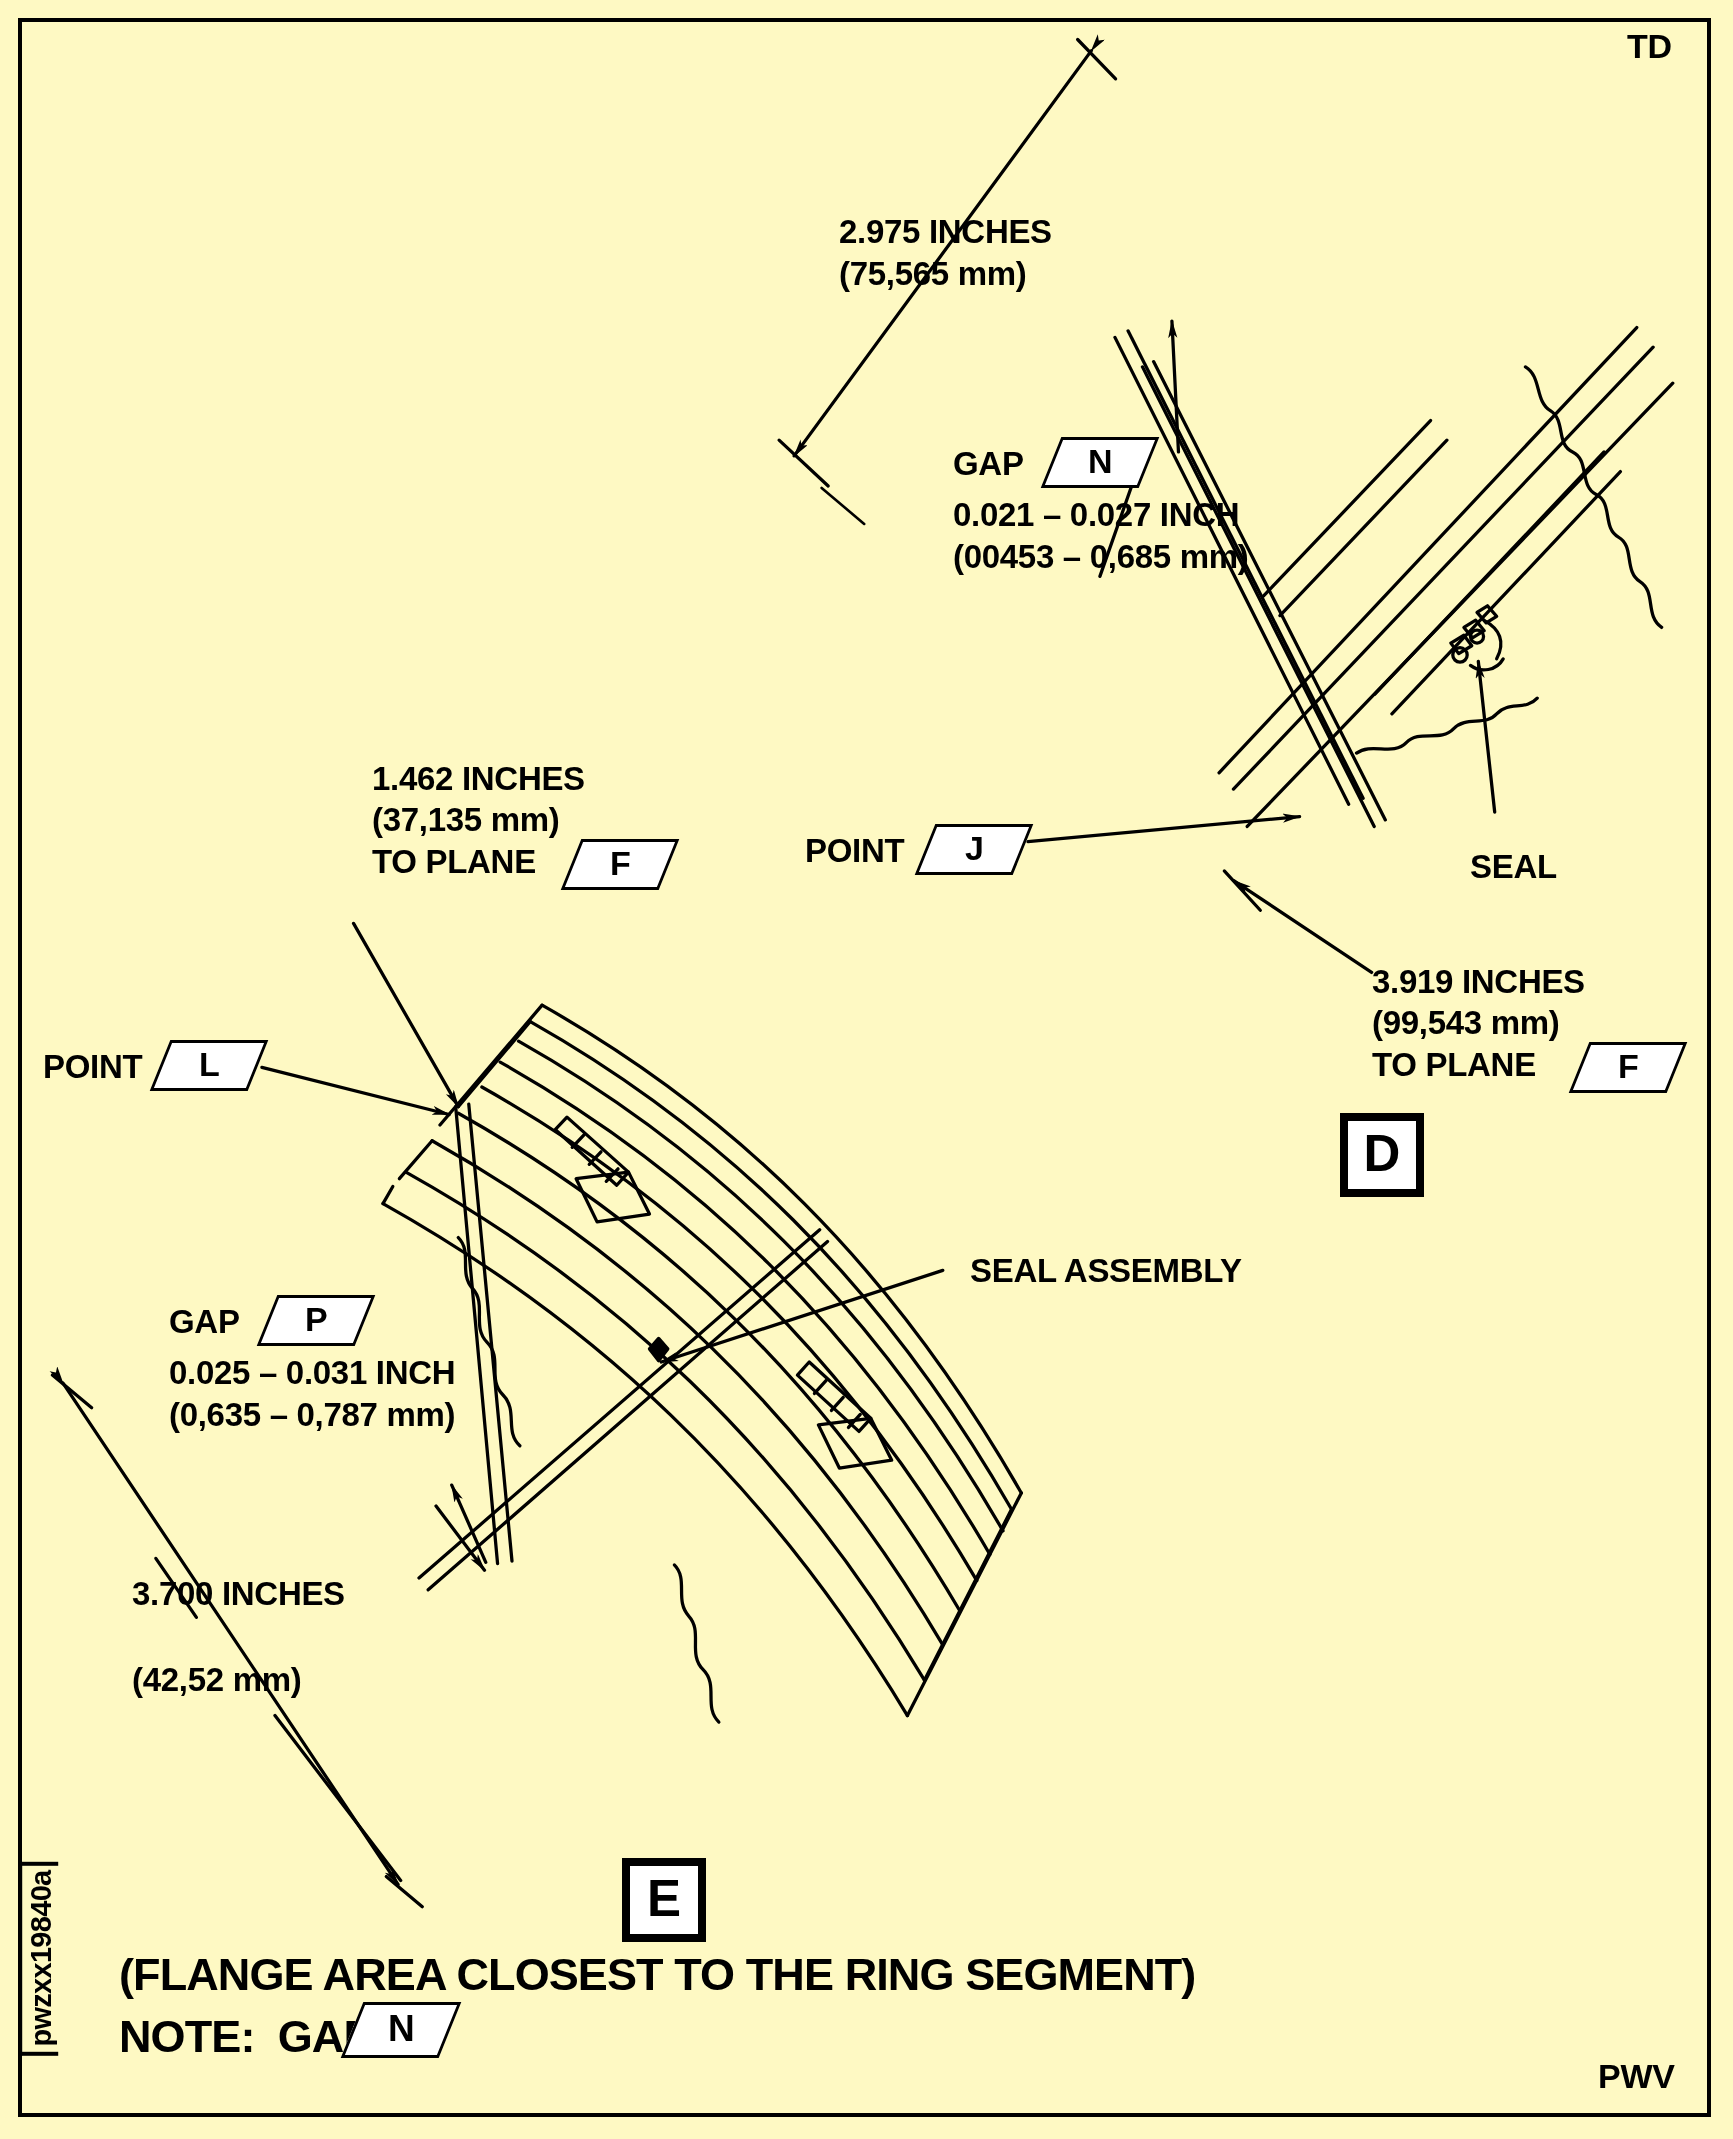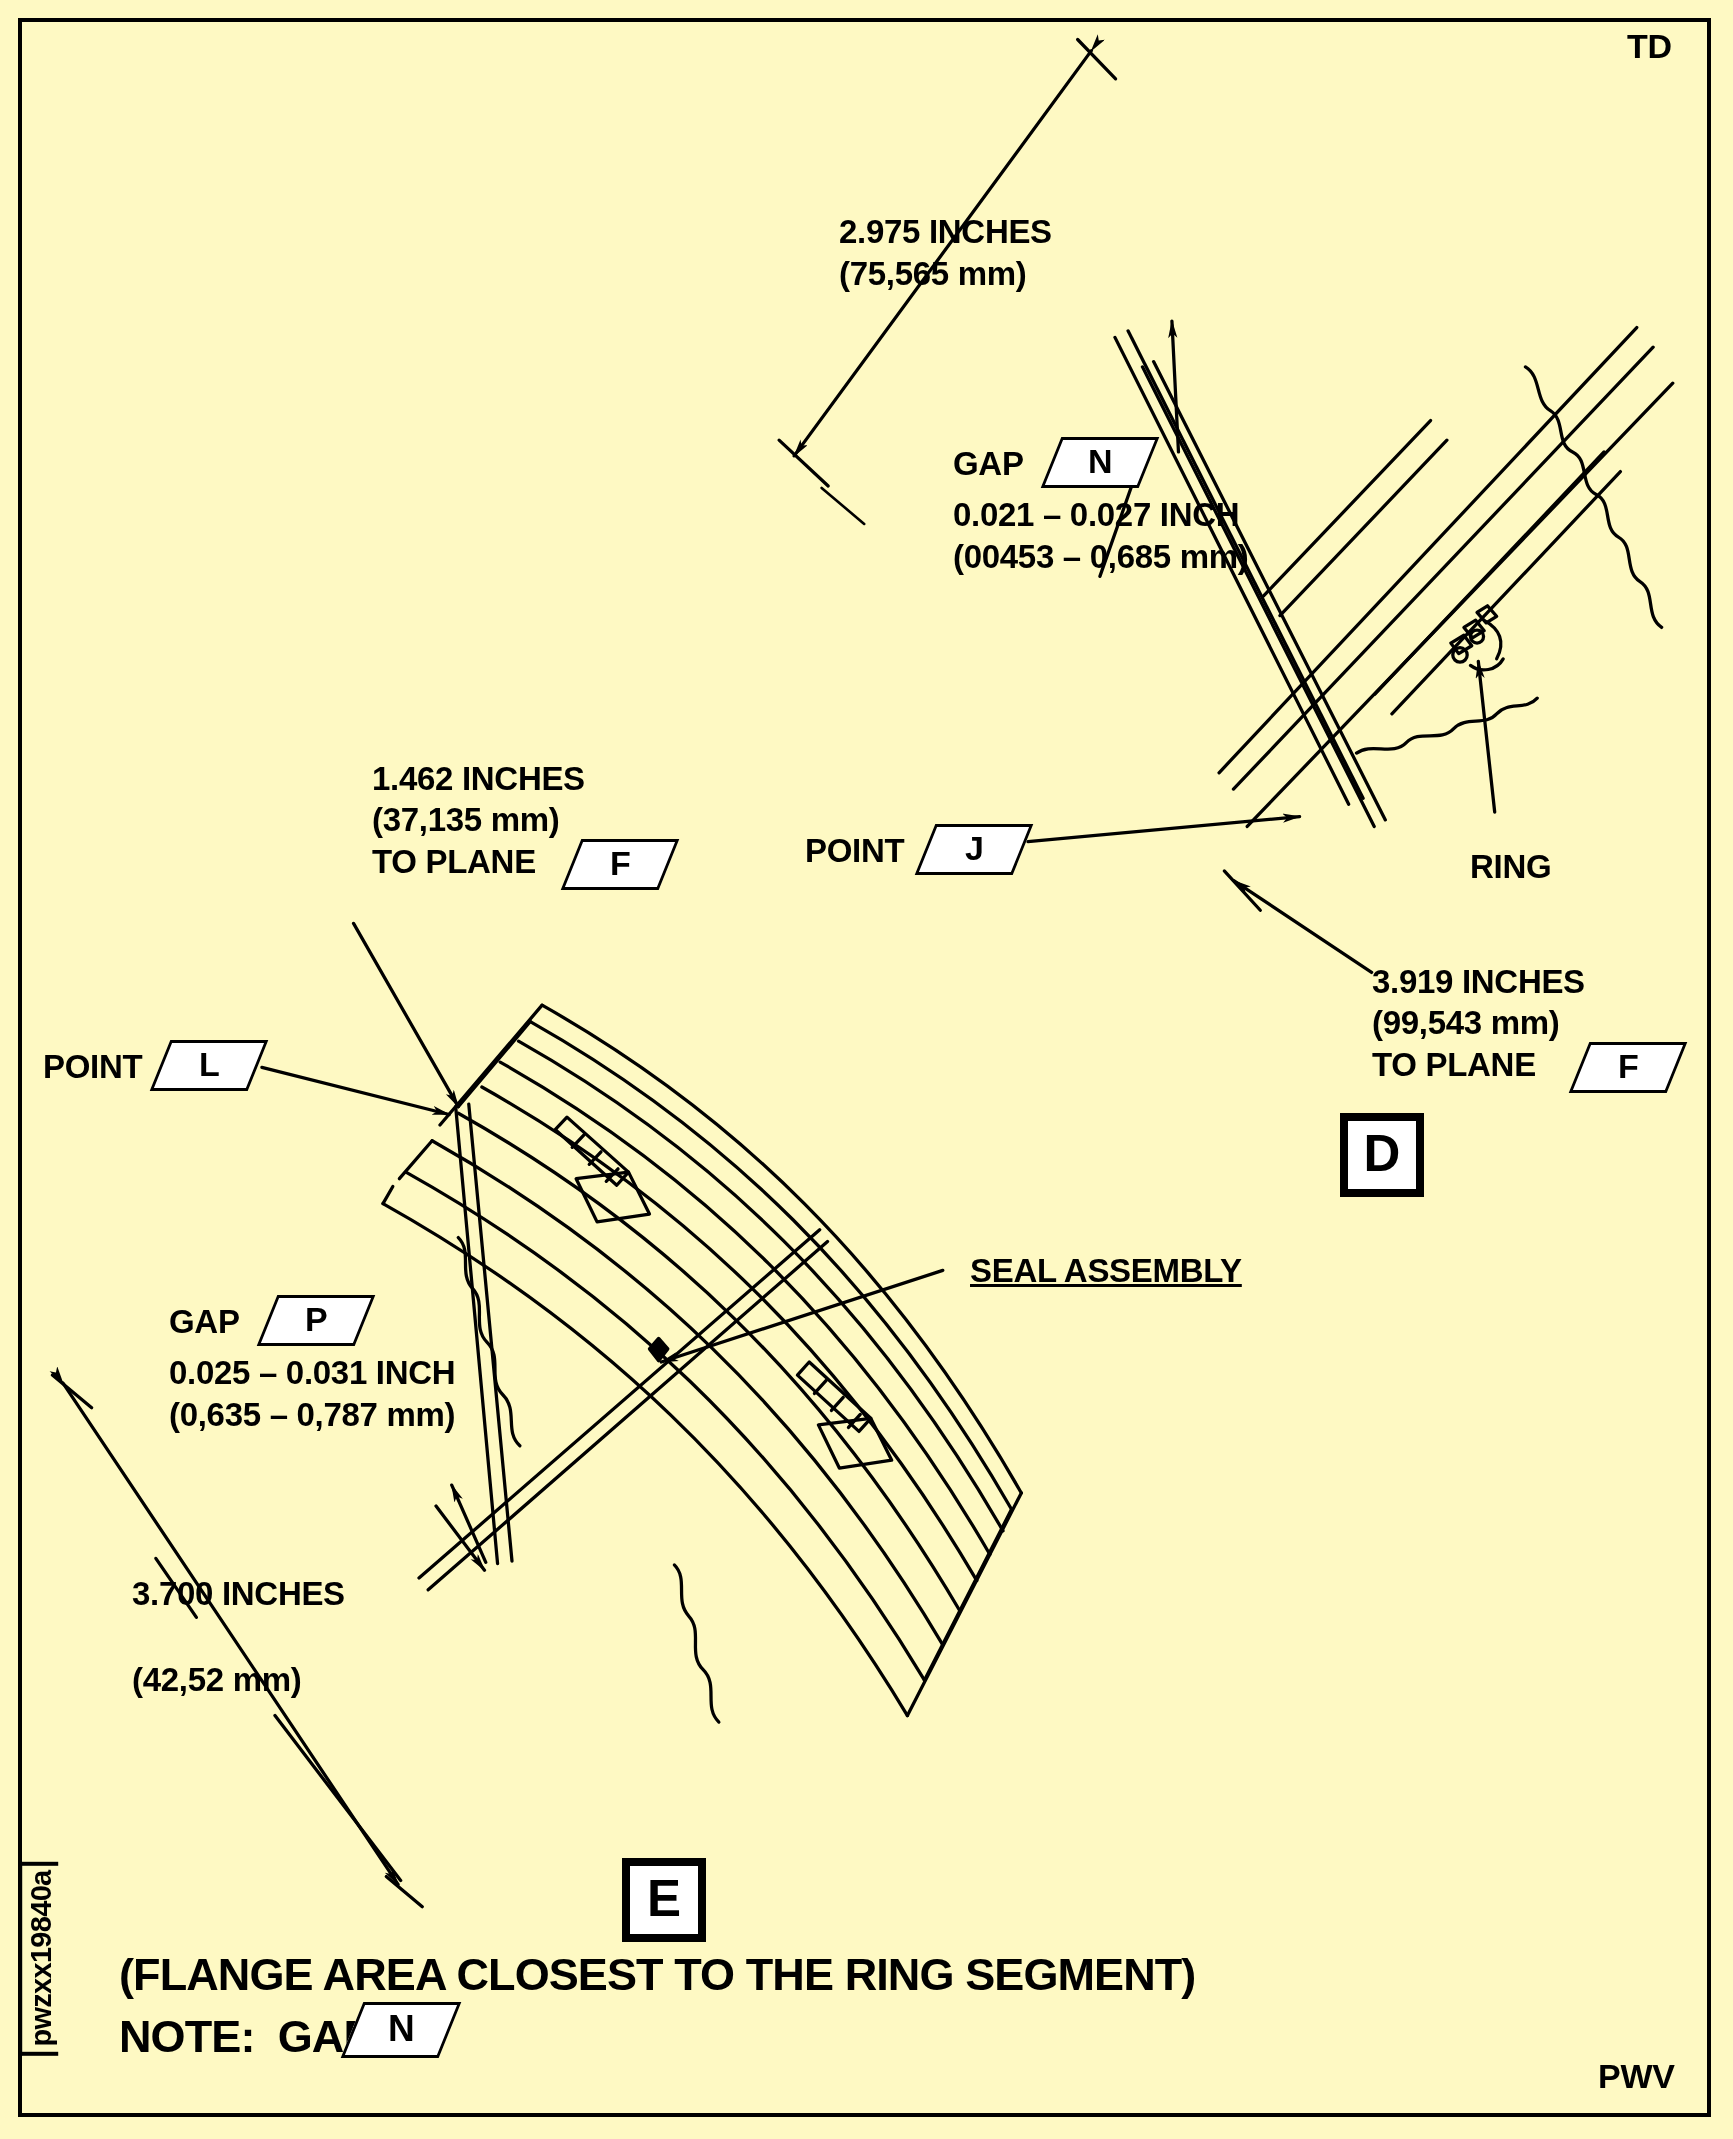--- a/index.html
+++ b/index.html
@@ -268,21 +268,21 @@
     <span>N</span>
   </div>
   <div class="txt lbl" style="left:953px; top:496px;">0.021 – 0.027 INCH</div>
   <div class="txt lbl" style="left:953px; top:538px;">(00453 – 0,685 mm)</div>
 
   <div class="txt lbl" style="left:805px; top:832px;">POINT</div>
   <div class="flag flag-lg" style="left:925px; top:824px;">
     <span>J</span>
   </div>
 
-  <div class="txt lbl" style="left:1470px; top:848px;">RING</div>
+  <div class="txt lbl" style="left:1470px; top:848px;">SEAL</div>
 
   <div class="txt lbl" style="left:1372px; top:963px;">3.919 INCHES</div>
   <div class="txt lbl" style="left:1372px; top:1004px;">(99,543 mm)</div>
   <div class="txt lbl" style="left:1372px; top:1046px;">TO PLANE</div>
   <div class="flag flag-lg" style="left:1579px; top:1042px;">
     <span>F</span>
   </div>
 
   <div class="viewbox" style="left:1340px; top:1113px;">
     <span>D</span>
@@ -300,21 +300,21 @@
     <span>L</span>
   </div>
 
   <div class="txt lbl" style="left:169px; top:1303px;">GAP</div>
   <div class="flag flag-lg" style="left:267px; top:1295px;">
     <span>P</span>
   </div>
   <div class="txt lbl" style="left:169px; top:1354px;">0.025 – 0.031 INCH</div>
   <div class="txt lbl" style="left:169px; top:1396px;">(0,635 – 0,787 mm)</div>
 
-  <div class="txt lbl" style="left:970px; top:1252px;text-decoration:underline;">SEAL ASSEMBLY</div>
+  <div class="txt lbl" style="left:970px; top:1252px;">SEAL ASSEMBLY</div>
 
   <div class="txt lbl" style="left:132px; top:1575px;text-align:right;">3.700 INCHES</div>
   <div class="txt lbl" style="left:132px; top:1661px;">(42,52 mm)</div>
 
   <div class="viewbox" style="left:622px; top:1858px;">
     <span>E</span>
   </div>
 
   <div class="txt note" style="left:119px; top:2010px;">NOTE:  GAP</div>
   <div class="flag flag-note" style="left:352px; top:2002px;">

